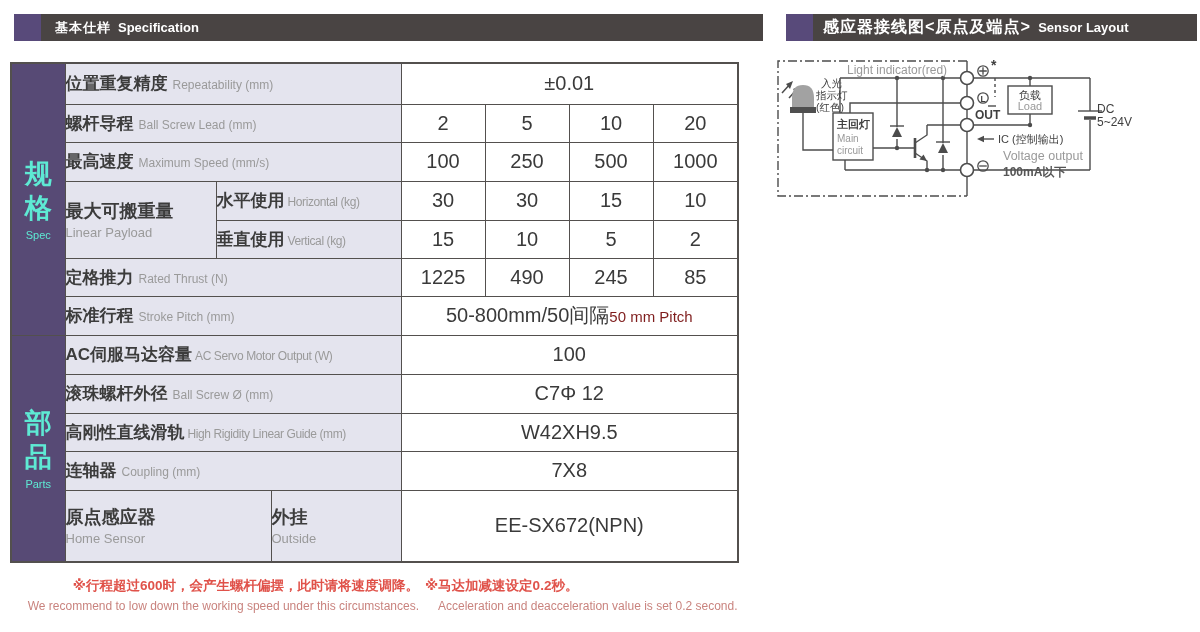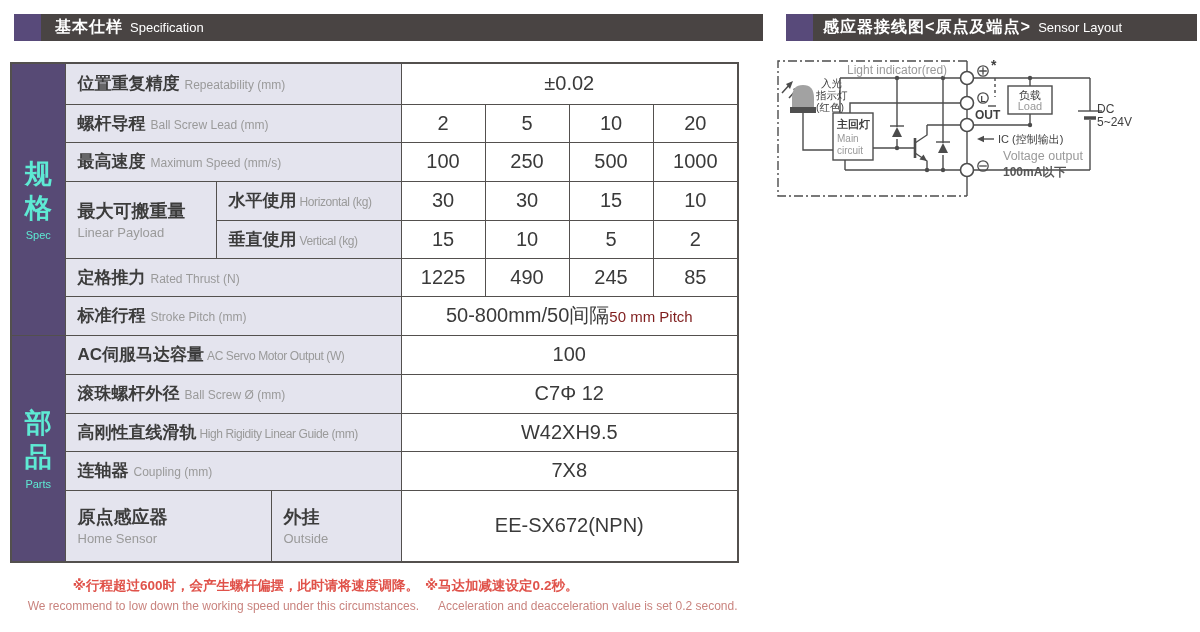--- a/index.html
+++ b/index.html
@@ -2,33 +2,33 @@
 <html><head>
 <meta charset="utf-8">
 <style>
   * { margin:0; padding:0; box-sizing:border-box; }
   body { background:#fff; font-family:"Liberation Sans","DejaVu Sans",sans-serif; }
   .page { position:relative; width:1200px; height:632px; background:#ffffff; overflow:hidden; }
 
   
   .section-header { position:absolute; height:27px; background:#494443; display:flex; align-items:center; color:#fff; }
   .section-header .accent { width:27px; height:27px; background:#584a7a; flex:0 0 27px; }
-  .section-header .h-cn { font-size:16px; font-weight:700; margin-left:14px; letter-spacing:1px; white-space:nowrap; }
-  .section-header .h-en { font-size:13px; font-weight:400; margin-left:7px; white-space:nowrap; }
+  .section-header .h-cn { font-size:13px; font-weight:700; margin-left:14px; letter-spacing:1px; white-space:nowrap; }
+  .section-header .h-en { font-size:13px; font-weight:700; margin-left:7px; white-space:nowrap; }
   .hdr-left  { left:14px; top:14px; width:749px; }
   .hdr-right { left:786px; top:14px; width:411px; }
   .hdr-right .h-cn { margin-left:10px; font-size:16px;font-family:Liberation Mono, monospace; }
 
   
   table.spec { position:absolute; left:10px; top:62px; width:727px; height:499px;
                border-collapse:collapse; table-layout:fixed;
                border:2.5px solid #53504e; }
   table.spec td { border:1.5px solid #53504e; overflow:hidden; }
 
-  td.lbl { background:#e4e4ee; padding-left:12px; vertical-align:middle; white-space:nowrap; }
+  td.lbl { background:#e4e4ee; padding-left:0; vertical-align:middle; white-space:nowrap; }
   td.val { background:#ffffff; text-align:center; vertical-align:middle;
            font-size:20px; color:#3a3a3a; }
   .cn { font-size:17px; font-weight:700; color:#3c3c3c; }
   .en { font-size:12px; color:#9a9a9a; margin-left:5px; }
   .en.tight { letter-spacing:-0.4px; margin-left:3px; }
   .stack .cn { display:block; font-size:18px; }
   .stack .en { display:block; margin-left:0; font-size:13px; margin-top:2px; }
   .val .sub { font-size:15px; color:#7f1d1d; margin-left:0; }
 
   td.side { background:#574a75; color:#5eead4; text-align:center; vertical-align:middle; }
@@ -78,21 +78,21 @@
     </colgroup>
     <tbody>
         <tr style="height:41px">
       <td class="side" rowspan="7">
         <span class="side-cn">规格</span>
         <span class="side-en">Spec</span>
       </td>
       <td class="lbl" colspan="3">
         <span class="cn">位置重复精度</span><span class="en">Repeatability (mm)</span>
       </td>
-      <td class="val" colspan="4">±0.02</td>
+      <td class="val" colspan="4">±0.01</td>
     </tr>
     <tr style="height:38px">
       <td class="lbl" colspan="3">
         <span class="cn">螺杆导程</span><span class="en">Ball Screw Lead (mm)</span>
       </td>
       <td class="val">2</td>
       <td class="val">5</td>
       <td class="val">10</td>
       <td class="val">20</td>
     </tr>

